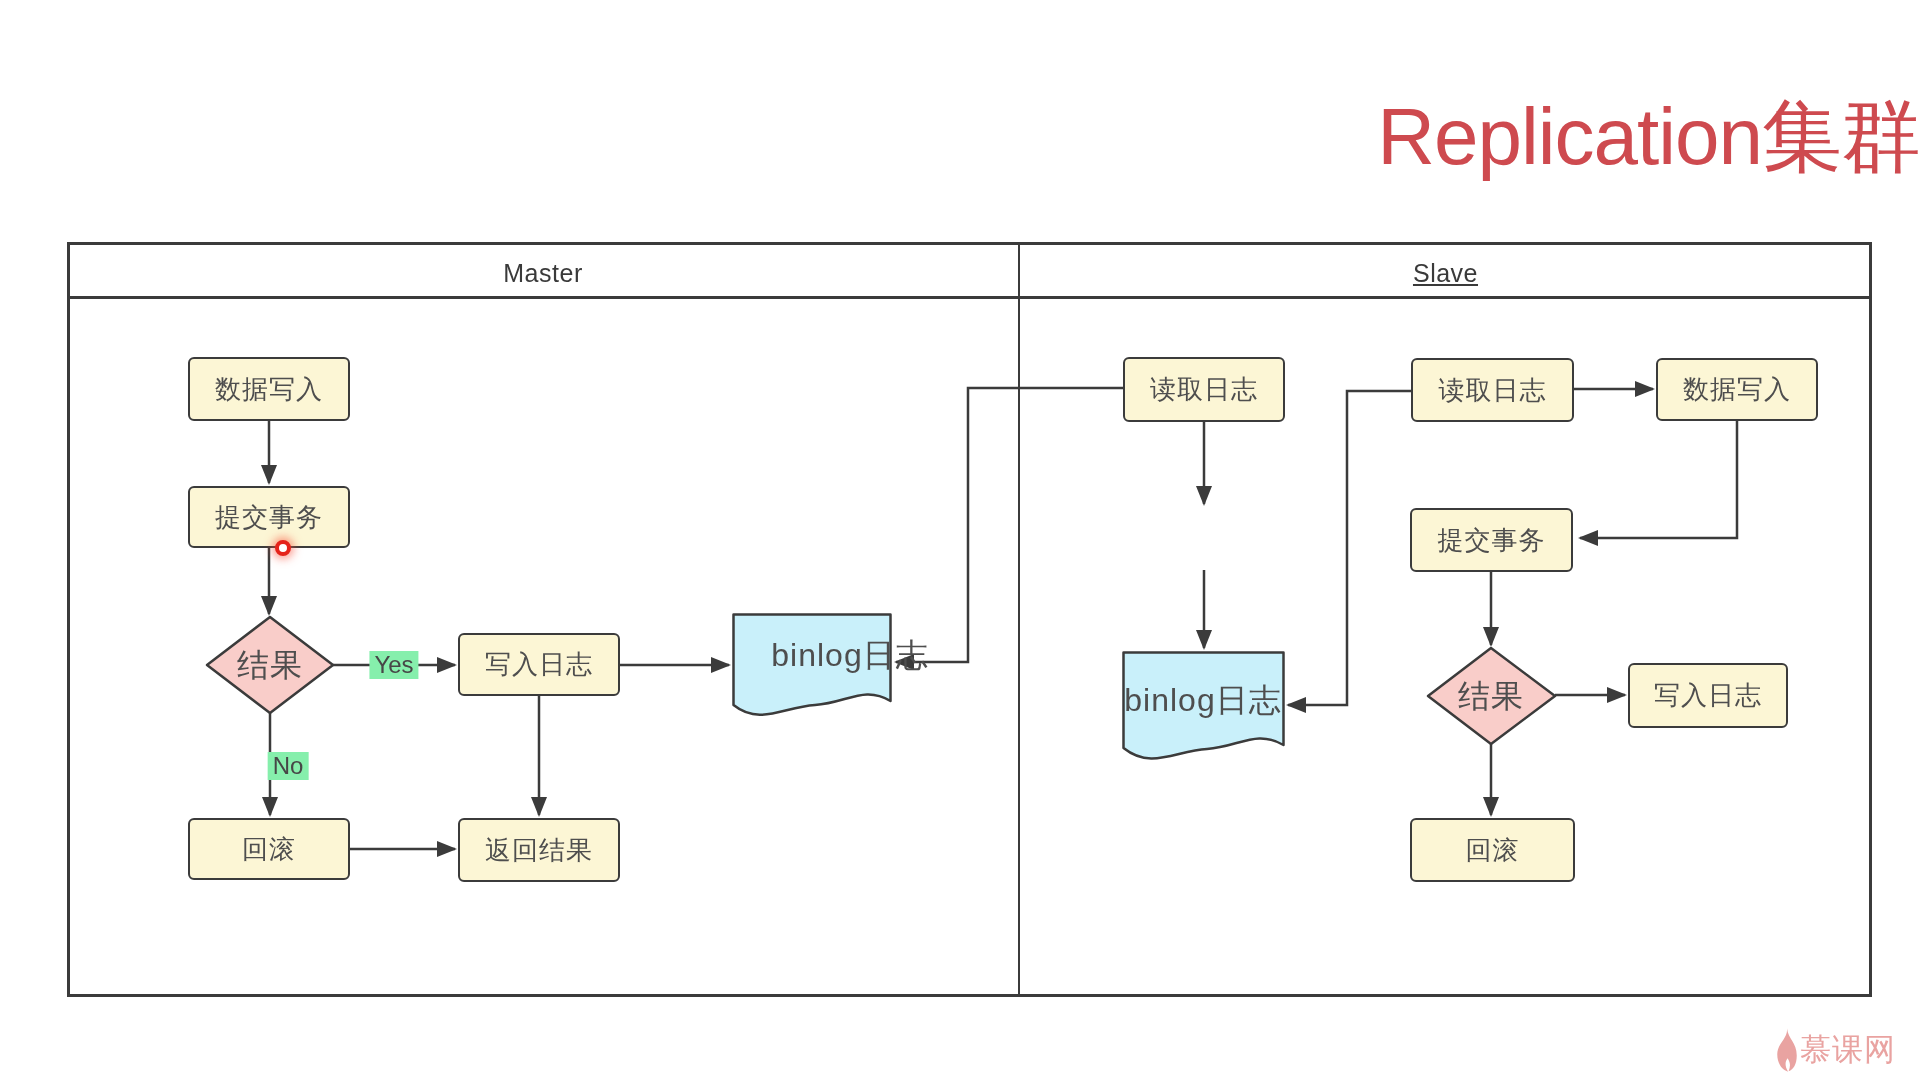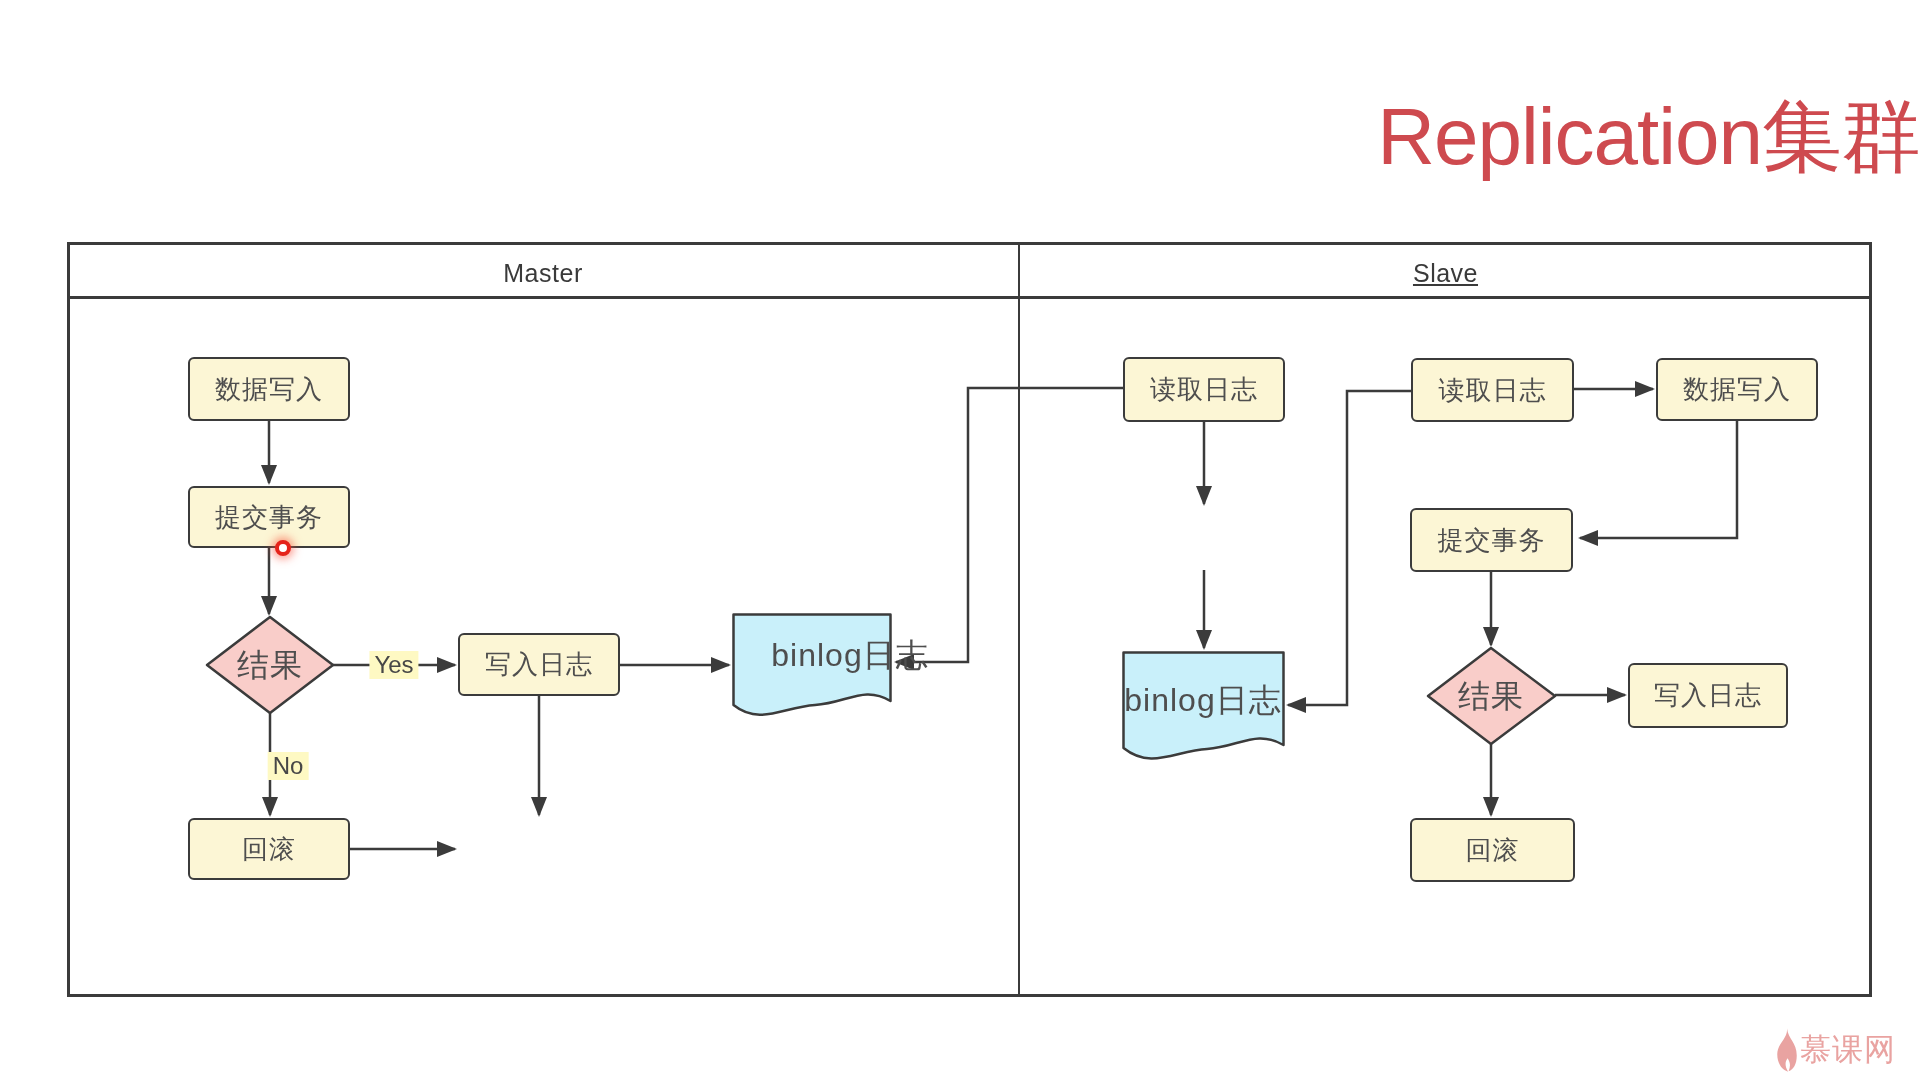--- a/index.html
+++ b/index.html
@@ -39,21 +39,21 @@
     display:flex;align-items:center;justify-content:center;
     font-size:26px;color:var(--node-text,#4e4e4e);letter-spacing:1px;
     z-index:3;
   }
   .shape-label{
     position:absolute;transform:translate(-50%,-50%);white-space:nowrap;
     font-size:32px;color:var(--node-text,#4e4e4e);letter-spacing:1px;z-index:4;
   }
   .edge-label{
     position:absolute;transform:translate(-50%,-50%);white-space:nowrap;
-    font-size:24px;color:#474747;background:#fef9c3;padding:0 5px;z-index:4;
+    font-size:24px;color:#474747;background:#86efac;padding:0 5px;z-index:4;
   }
   .edges{position:absolute;left:0;top:0;z-index:2;}
   .edge{fill:none;stroke:var(--line-color,#3b3b3b);stroke-width:2.5;}
   .shape{stroke:var(--line-color,#3b3b3b);stroke-width:2.5;stroke-linejoin:round;}
   .diamond{fill:var(--diamond-fill,#f9cdc9);}
   .doc{fill:var(--doc-fill,#c9f0fa);}
   .click-dot{
     position:absolute;left:275px;top:540px;width:16px;height:16px;box-sizing:border-box;
     border:4.5px solid var(--click-dot-color,#e5231b);border-radius:50%;background:#fff;
     box-shadow:0 0 9px 3px rgba(250,80,60,.55);z-index:5;
@@ -106,20 +106,21 @@
     <polygon class="shape diamond" points="1428,696 1491,648 1555,696 1491,744"></polygon>
 
     <path class="shape doc" d="M733.5,614.5 L890.5,614.5 L890.5,701 C864,685 847,703 815,705 C783,707 760,726 733.5,705 Z"></path>
     <path class="shape doc" d="M1123.5,652.5 L1283.5,652.5 L1283.5,745 C1256,729 1239,747 1207,749 C1175,751 1151,770 1123.5,748 Z"></path>
   </svg>
 
   <div class="node" style="left:188px;top:357px;width:162px;height:64px">数据写入</div>
   <div class="node" style="left:188px;top:486px;width:162px;height:62px">提交事务</div>
   <div class="node" style="left:188px;top:818px;width:162px;height:62px">回滚</div>
   <div class="node" style="left:458px;top:633px;width:162px;height:63px">写入日志</div>
+  <div class="node" style="left:458px;top:818px;width:162px;height:64px">返回结果</div>
   <div class="shape-label" style="left:270px;top:666px">结果</div>
   <div class="shape-label" style="left:850px;top:656px">binlog日志</div>
   <div class="edge-label" style="left:394px;top:665px">Yes</div>
   <div class="edge-label" style="left:288px;top:766px">No</div>
 
   <div class="node" style="left:1123px;top:357px;width:162px;height:65px">读取日志</div>
   <div class="node" style="left:1411px;top:358px;width:163px;height:64px">读取日志</div>
   <div class="node" style="left:1656px;top:358px;width:162px;height:63px">数据写入</div>
   <div class="node" style="left:1410px;top:508px;width:163px;height:64px">提交事务</div>
   <div class="node" style="left:1628px;top:663px;width:160px;height:65px">写入日志</div>

